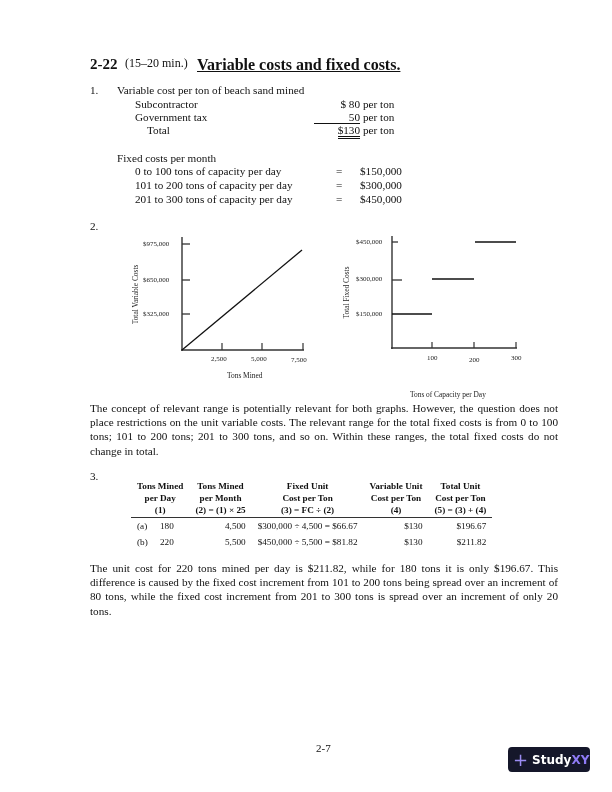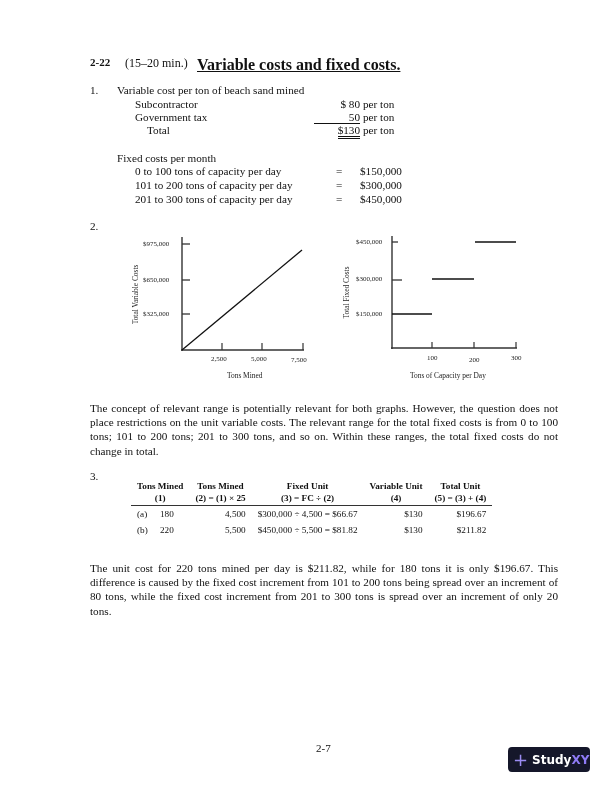--- a/index.html
+++ b/index.html
@@ -21,21 +21,21 @@
     .badge { position: absolute; left: 508px; top: 747px; width: 82px; height: 25px;
              background: #15172a; border-radius: 4px; display: flex; align-items: center;
              font-family: "DejaVu Sans", sans-serif; font-weight: bold; font-size: 12px; }
     .badge .plus { color: #9b8cf2; font-size: 18px; font-weight: normal; margin: 0 4px 0 5px; line-height: 1; }
     .badge .s1 { color: #ffffff; }
     .badge .s2 { color: #8f7bf5; }
   </style>
 </head>
 <body>
 
-<div class="abs b" style="left:90px; top:56px; font-size:11px;">2-22</div>
+<div class="abs b" style="left:90px; top:56px; font-size:15px;">2-22</div>
 <div class="abs" style="left:125px; top:56px; font-size:12px;">(15–20 min.)</div>
 <div class="abs b" style="left:197px; top:56px; font-size:16px;text-decoration:underline;">Variable costs and fixed costs.</div>
 
 <div class="abs" style="left:90px; top:84px;">1.</div>
 <div class="abs" style="left:117px; top:84px;">Variable cost per ton of beach sand mined</div>
 
 <div class="abs" style="left:135px; top:98px;">Subcontractor</div>
 <div class="abs r" style="left:312px; top:98px; width:48px;">$  80</div>
 <div class="abs" style="left:363px; top:98px;">per ton</div>
 
@@ -97,36 +97,43 @@
     <line x1="392" y1="314" x2="432" y2="314" stroke="#111" stroke-width="1.3"></line>
     <line x1="432" y1="279" x2="474" y2="279" stroke="#111" stroke-width="1.3"></line>
     <line x1="475" y1="242" x2="516" y2="242" stroke="#111" stroke-width="1.3"></line>
   </svg>
   <div class="tick-label" style="left:356px; top:238px;">$450,000</div>
   <div class="tick-label" style="left:356px; top:275px;">$300,000</div>
   <div class="tick-label" style="left:356px; top:310px;">$150,000</div>
   <div class="tick-label" style="left:427px; top:354px;">100</div>
   <div class="tick-label" style="left:469px; top:356px;">200</div>
   <div class="tick-label" style="left:511px; top:354px;">300</div>
-  <div class="axis-title" style="left:410px; top:371px;text-align:center;">Tons of Capacity per Day</div>
+  <div class="axis-title" style="left:410px; top:390px;text-align:center;">Tons of Capacity per Day</div>
   <div class="axis-title" style="left:301px; top:288px; transform:rotate(-90deg); transform-origin:center; width:90px; text-align:center;">Total Fixed Costs</div>
 </div>
 
 <div class="para" style="top:401px;">The concept of relevant range is potentially relevant for both graphs. However, the question does not place restrictions on the unit variable costs. The relevant range for the total fixed costs is from 0 to 100 tons; 101 to 200 tons; 201 to 300 tons, and so on. Within these ranges, the total fixed costs do not change in total.</div>
 
 <div class="abs" style="left:90px; top:470px;">3.</div>
 
 <table class="t3">
   <thead>
     <tr>
       <th colspan="2" style="text-align:center;">Tons Mined</th>
       <th>Tons Mined</th>
       <th>Fixed Unit</th>
       <th>Variable Unit</th>
       <th>Total Unit</th>
+    </tr>
+    <tr>
+      <th colspan="2">per Day</th>
+      <th>per Month</th>
+      <th>Cost per Ton</th>
+      <th>Cost per Ton</th>
+      <th>Cost per Ton</th>
     </tr>
     <tr>
       <th colspan="2">(1)</th>
       <th>(2) = (1) × 25</th>
       <th>(3) = FC ÷ (2)</th>
       <th>(4)</th>
       <th>(5) = (3) + (4)</th>
     </tr>
   </thead>
   <tbody>

